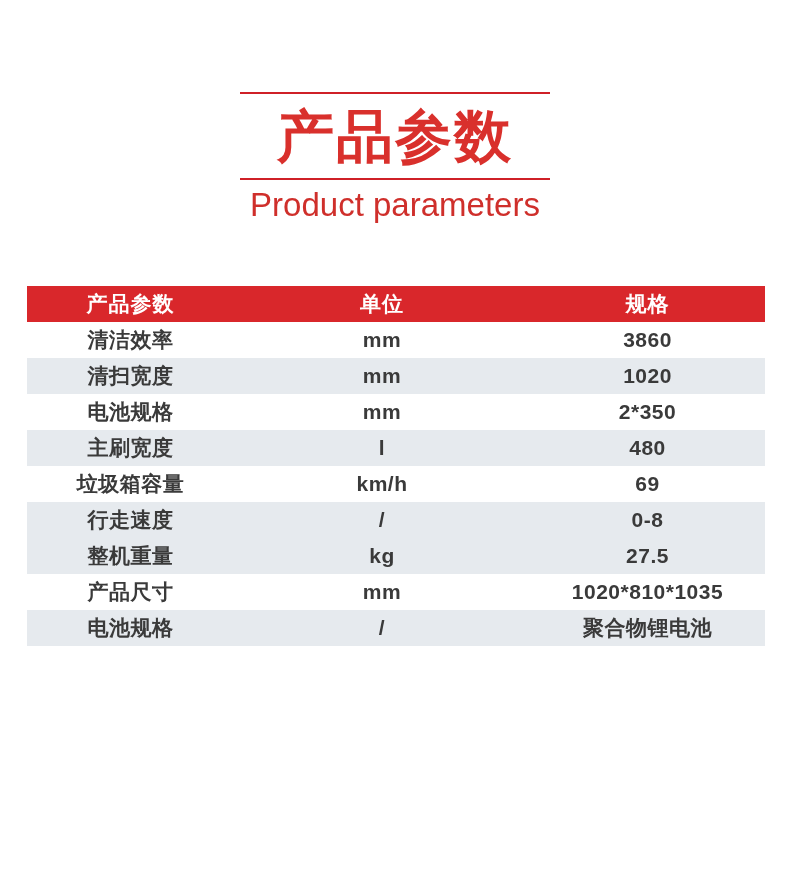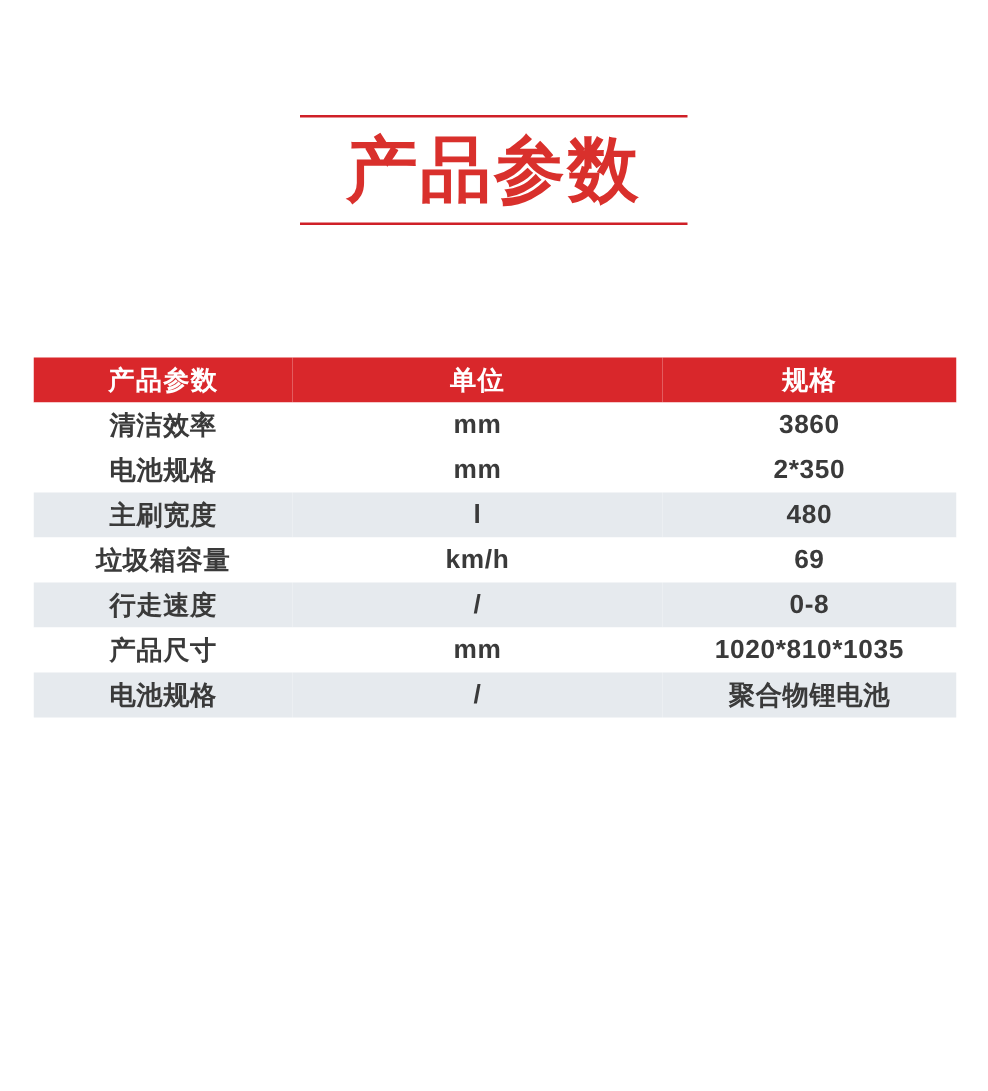--- a/index.html
+++ b/index.html
@@ -107,20 +107,21 @@
 </style>
 </head>
 <body>
 
 <div class="page">
 
   <div class="title-block">
     <div class="title-rule"></div>
     <div class="title-cn">产品参数</div>
     <div class="title-rule"></div>
+    <div class="title-en">Product parameters</div>
   </div>
 
   <table class="spec-table">
     <colgroup>
       <col class="col-param">
       <col class="col-unit">
       <col class="col-spec">
     </colgroup>
     <thead>
       <tr>
@@ -128,40 +129,50 @@
         <th>单位</th>
         <th>规格</th>
       </tr>
     </thead>
     <tbody id="spec-body">
         <tr class="row-odd">
           <td>清洁效率</td>
           <td>mm</td>
           <td>3860</td>
         </tr>
+        <tr class="row-even">
+          <td>清扫宽度</td>
+          <td>mm</td>
+          <td>1020</td>
+        </tr>
         <tr class="row-odd">
           <td>电池规格</td>
           <td>mm</td>
           <td>2*350</td>
         </tr>
         <tr class="row-even">
           <td>主刷宽度</td>
           <td>l</td>
           <td>480</td>
         </tr>
         <tr class="row-odd">
           <td>垃圾箱容量</td>
           <td>km/h</td>
           <td>69</td>
         </tr>
         <tr class="row-even">
           <td>行走速度</td>
           <td>/</td>
           <td>0-8</td>
         </tr>
+        <tr class="row-even">
+          <td>整机重量</td>
+          <td>kg</td>
+          <td>27.5</td>
+        </tr>
         <tr class="row-odd">
           <td>产品尺寸</td>
           <td>mm</td>
           <td>1020*810*1035</td>
         </tr>
         <tr class="row-even">
           <td>电池规格</td>
           <td>/</td>
           <td>聚合物锂电池</td>
         </tr>

